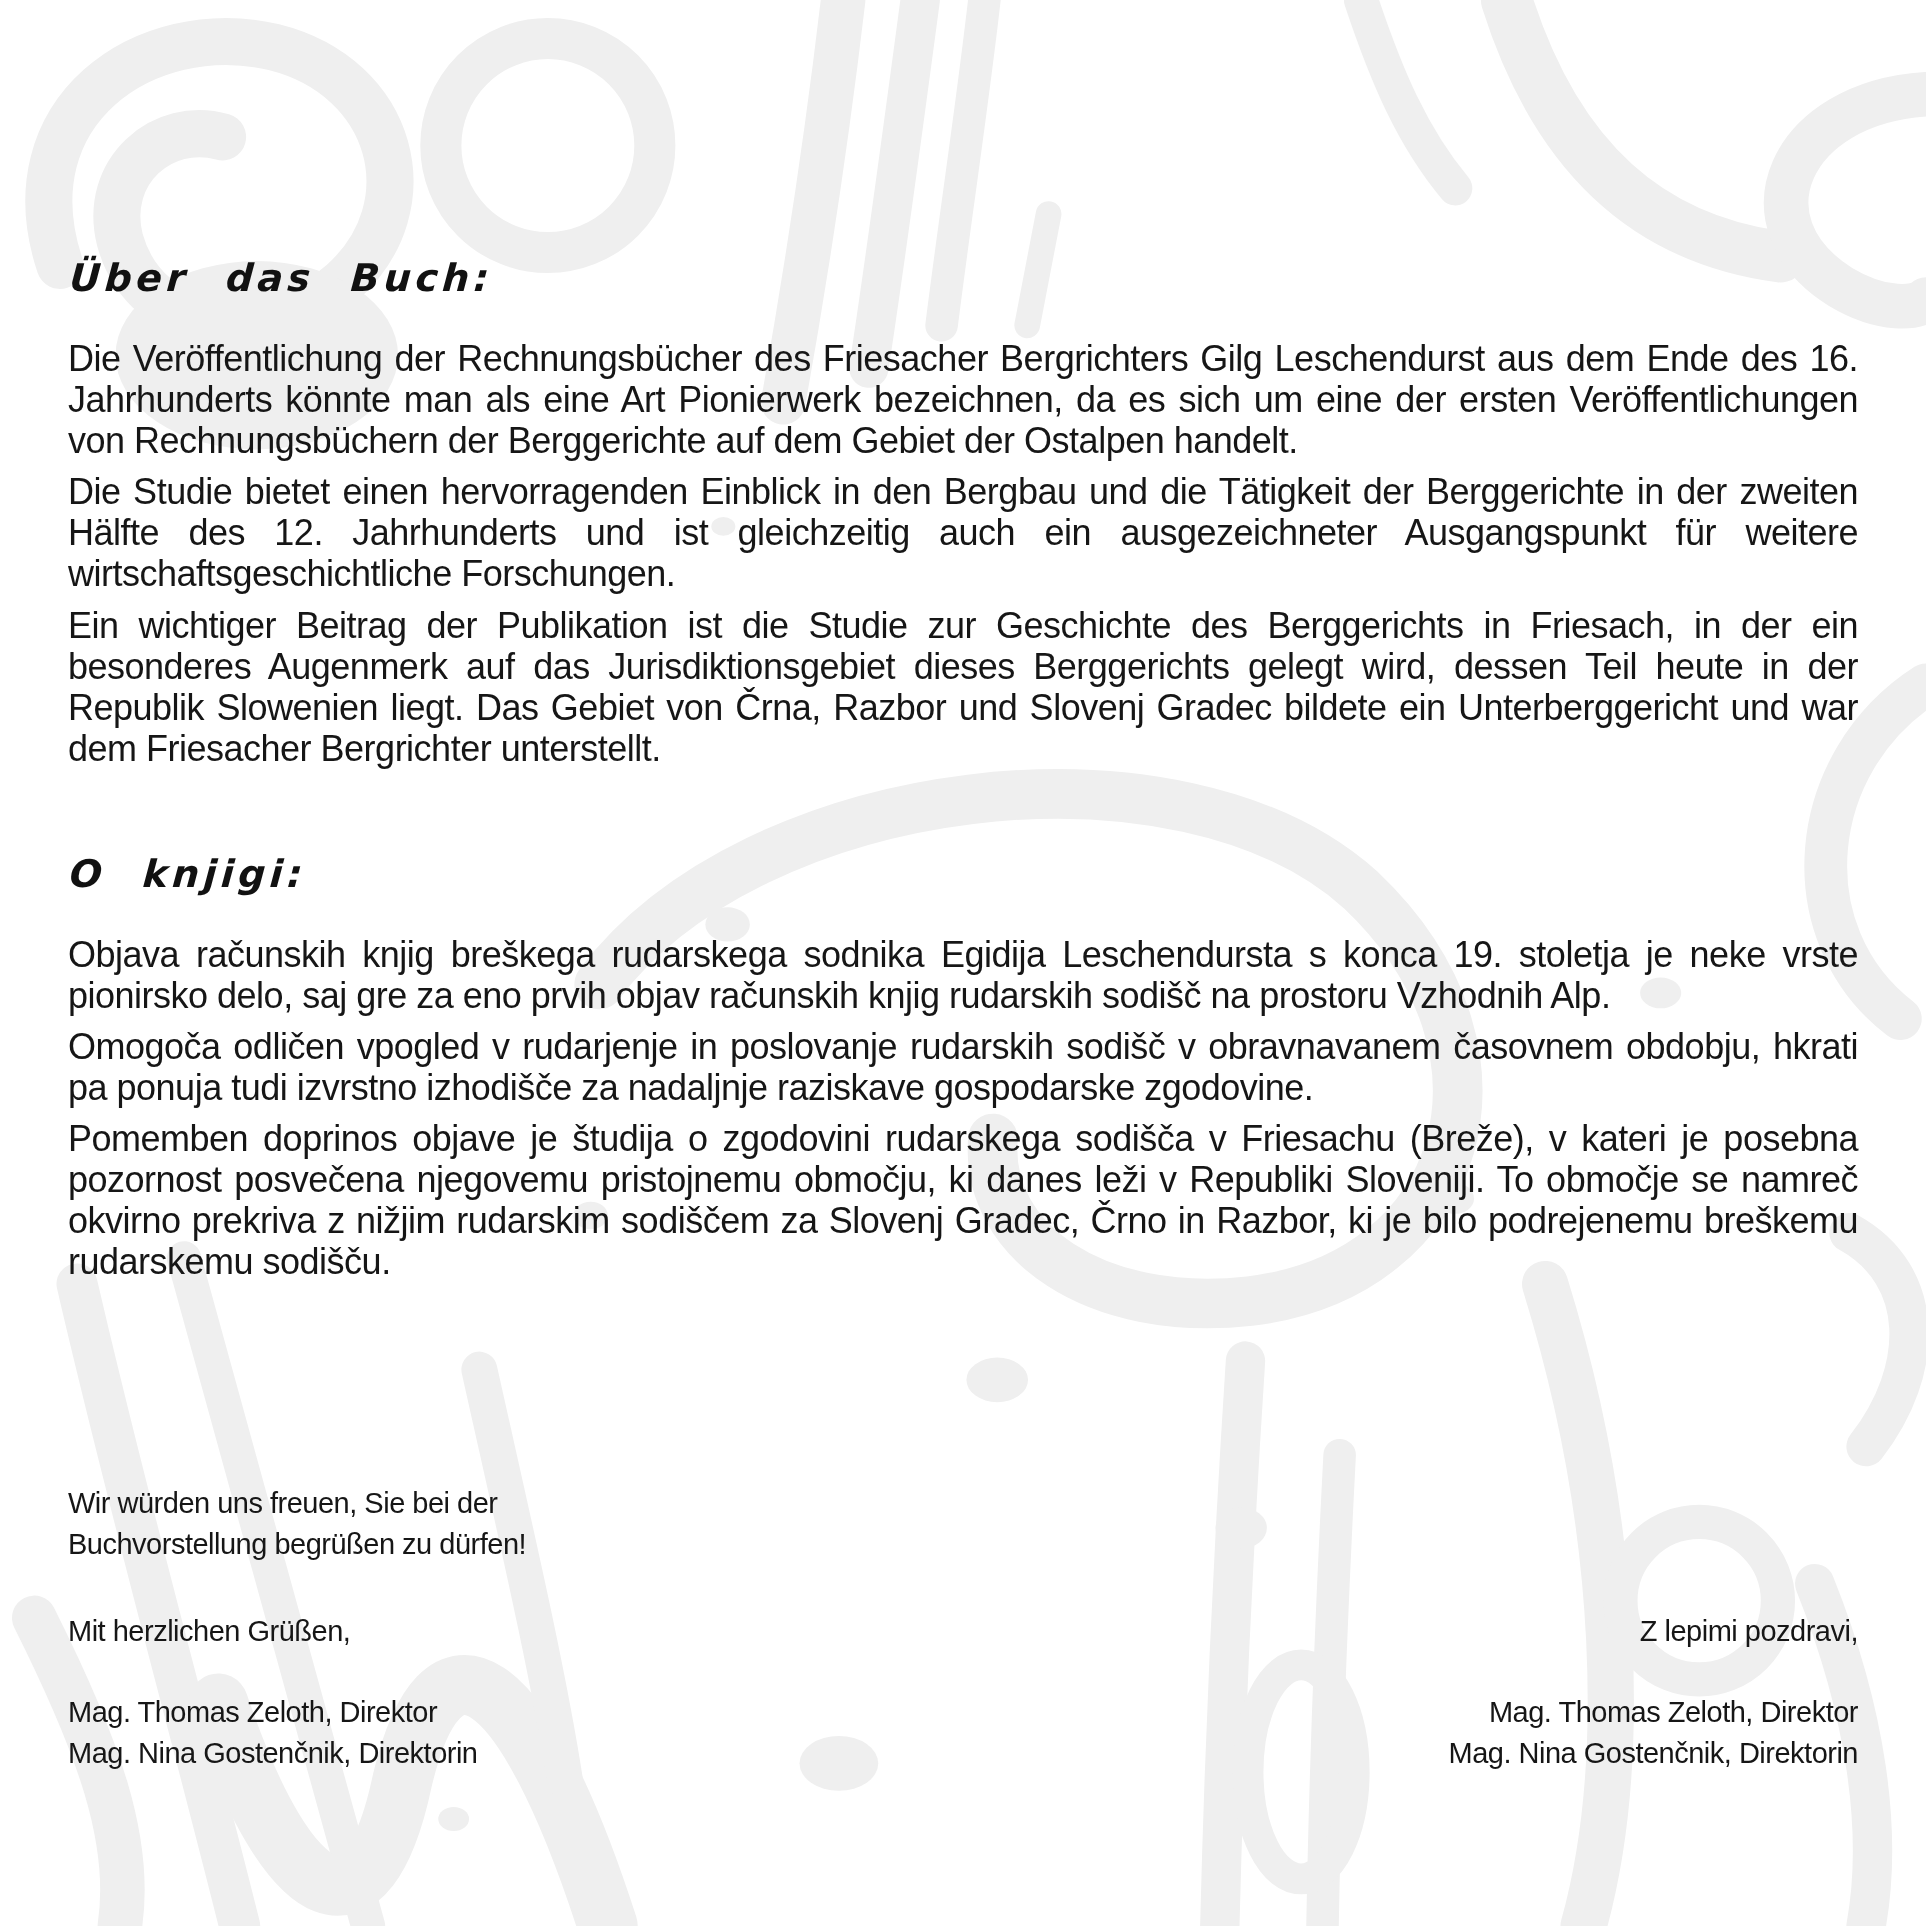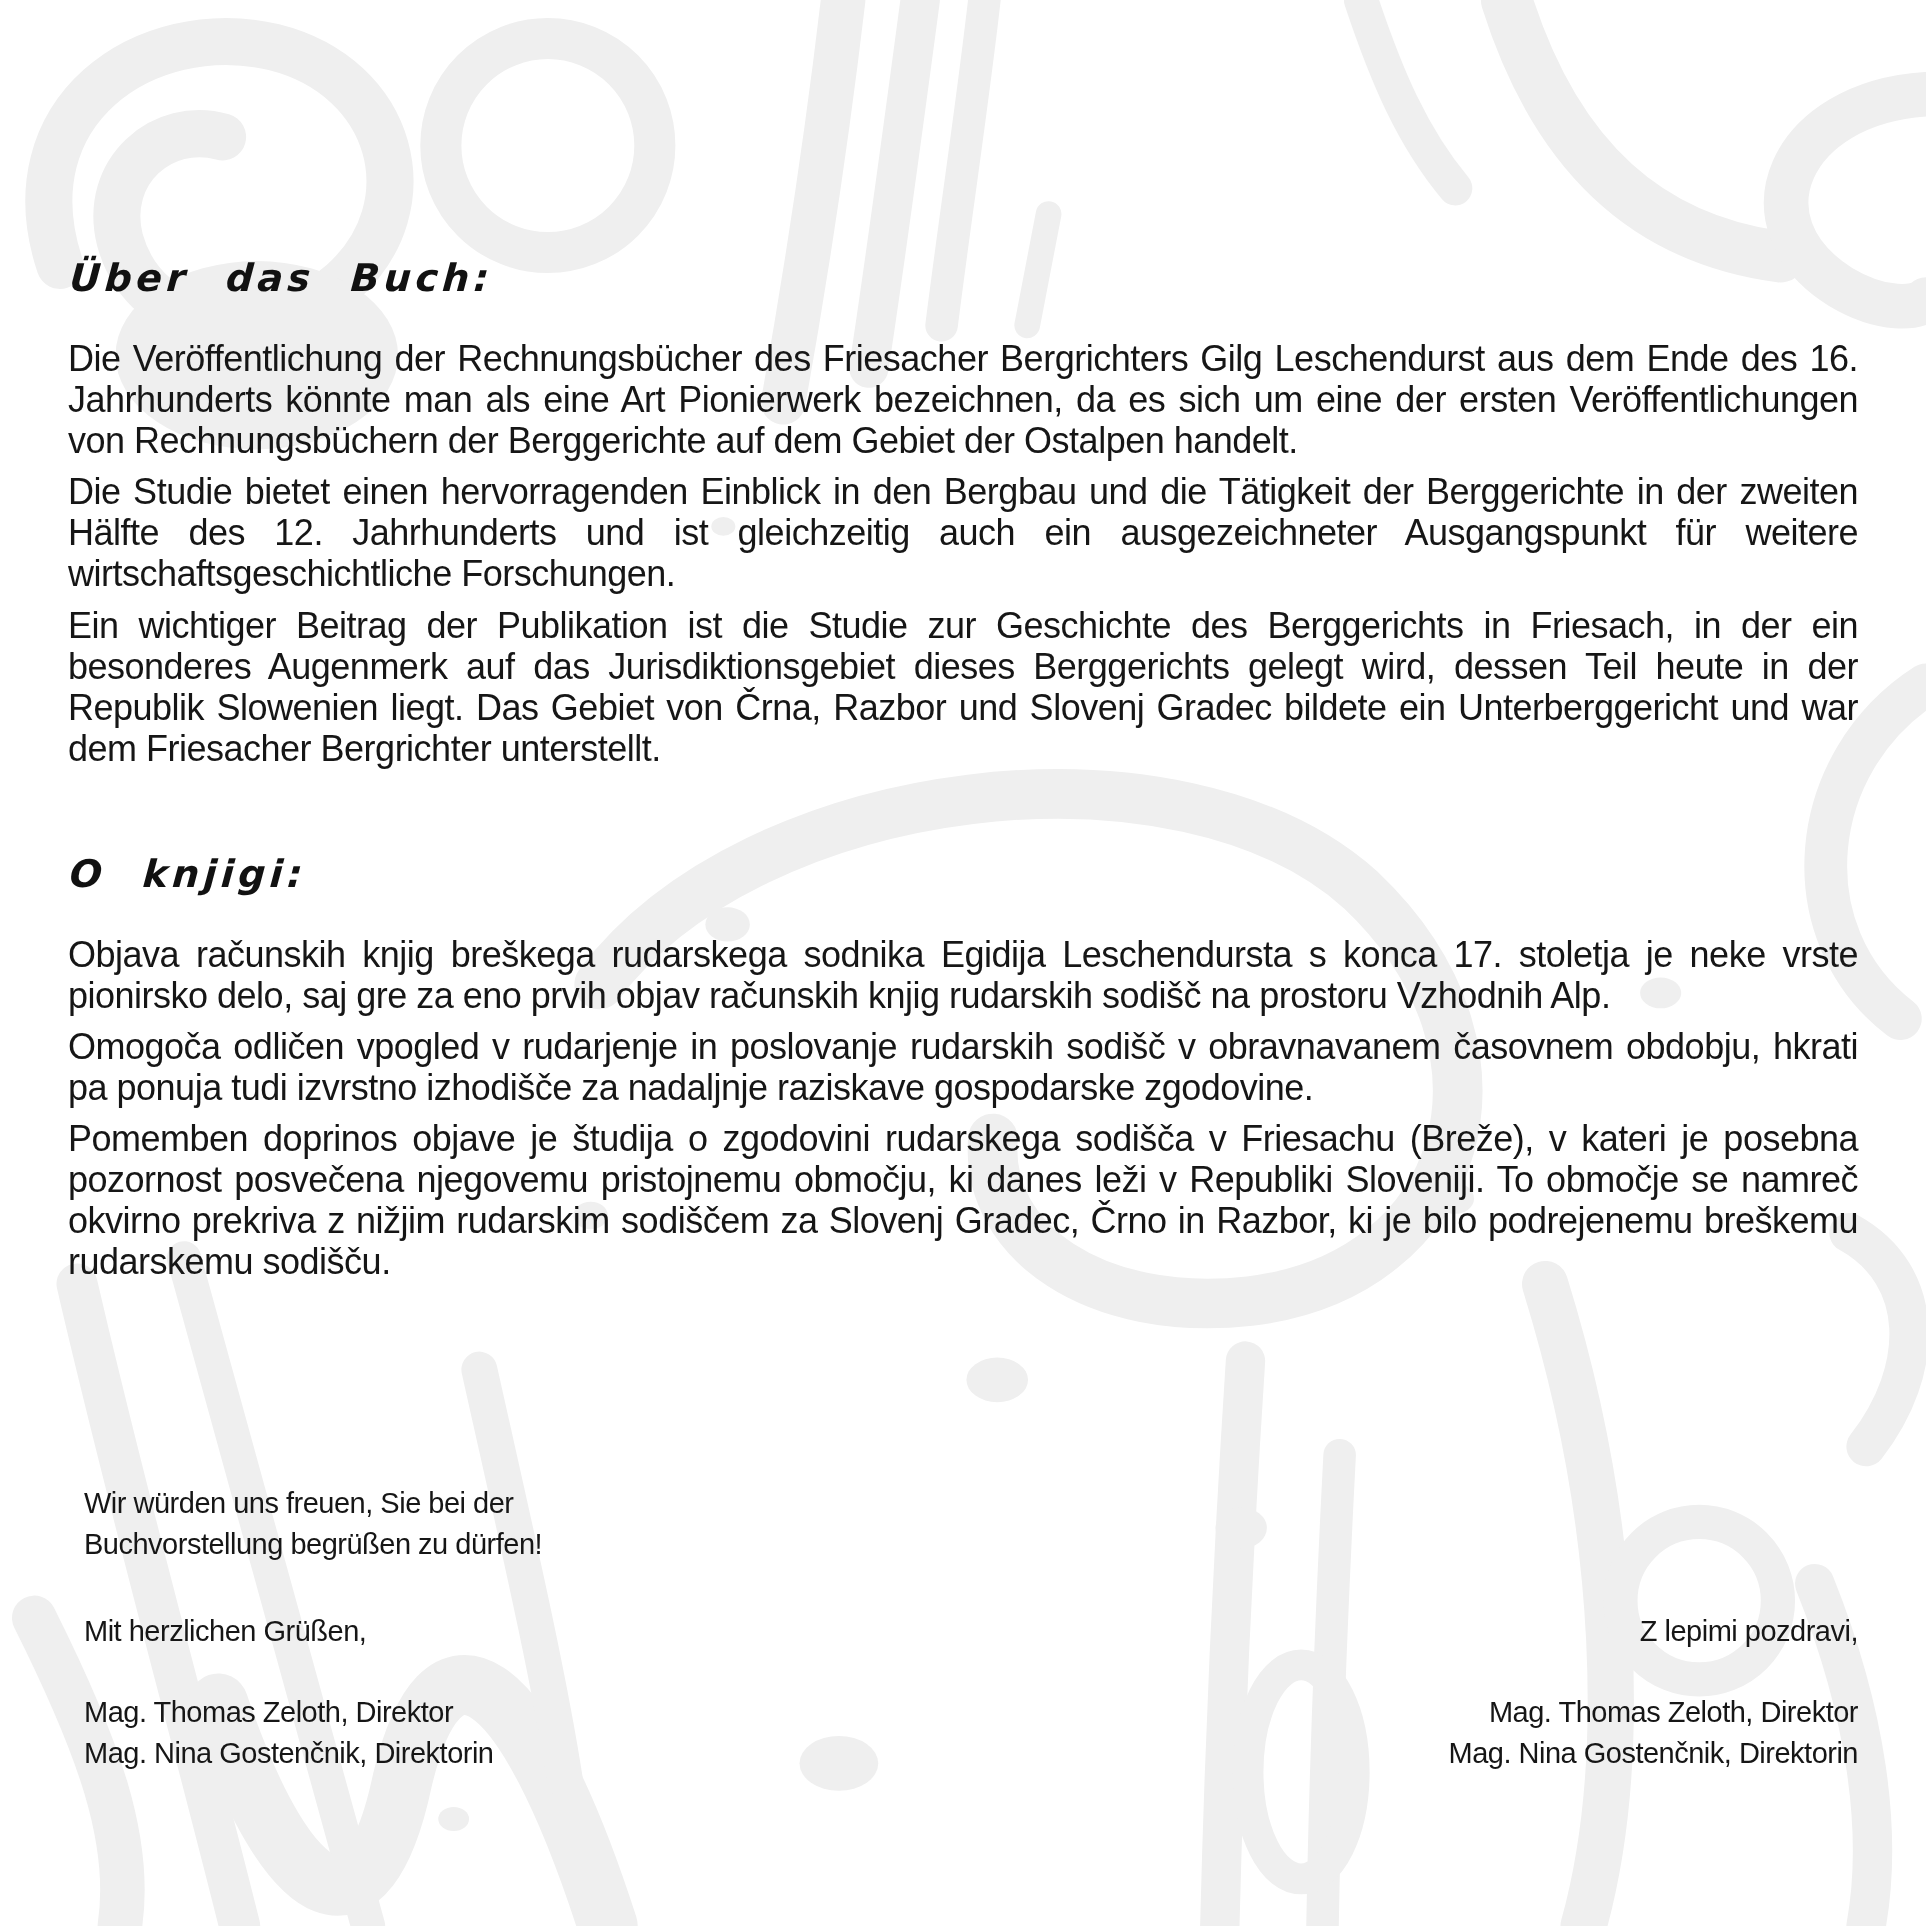--- a/index.html
+++ b/index.html
@@ -51,21 +51,20 @@
     justify-content: space-between;
     align-items: flex-start;
   }
   .closing-invite { margin-top: 201px; }
   .closing-greet  { margin-top: 46px; }
   .closing-sign   { margin-top: 40px; gap: 18px; }
   .closing-row .cell {
     font-size: 29px;
     line-height: 41px;
     letter-spacing: -0.5px;
-    margin-left: 16px;
   }
   .cell.left  { text-align: left; }
   .cell.right { text-align: right; }
   .invite-left  { max-width: 599px; text-align: justify; }
   .invite-right { max-width: 437px; }
   .sig-line { display: block; }
 </style>
 </head>
 <body>
 
@@ -125,21 +124,21 @@
   <div class="content">
 
     <h1 class="script-heading">Über das Buch:</h1>
 
     <p class="body">Die Veröffentlichung der Rechnungsbücher des Friesacher Bergrichters Gilg Leschendurst aus dem Ende des 16. Jahrhunderts könnte man als eine Art Pionierwerk bezeichnen, da es sich um eine der ersten Veröffentlichungen von Rechnungsbüchern der Berggerichte auf dem Gebiet der Ostalpen handelt.</p>
     <p class="body">Die Studie bietet einen hervorragenden Einblick in den Bergbau und die Tätigkeit der Berggerichte in der zweiten Hälfte des 12. Jahrhunderts und ist gleichzeitig auch ein ausgezeichneter Ausgangspunkt für weitere wirtschaftsgeschichtliche Forschungen.</p>
     <p class="body">Ein wichtiger Beitrag der Publikation ist die Studie zur Geschichte des Berggerichts in Friesach, in der ein besonderes Augenmerk auf das Jurisdiktionsgebiet dieses Berggerichts gelegt wird, dessen Teil heute in der Republik Slowenien liegt. Das Gebiet von Črna, Razbor und Slovenj Gradec bildete ein Unterberggericht und war dem Friesacher Bergrichter unterstellt.</p>
 
     <h1 class="script-heading heading-sl">O knjigi:</h1>
 
-    <p class="body">Objava računskih knjig breškega rudarskega sodnika Egidija Leschendursta s konca 17. stoletja je neke vrste pionirsko delo, saj gre za eno prvih objav računskih knjig rudarskih sodišč na prostoru Vzhodnih Alp.</p>
+    <p class="body">Objava računskih knjig breškega rudarskega sodnika Egidija Leschendursta s konca 19. stoletja je neke vrste pionirsko delo, saj gre za eno prvih objav računskih knjig rudarskih sodišč na prostoru Vzhodnih Alp.</p>
     <p class="body">Omogoča odličen vpogled v rudarjenje in poslovanje rudarskih sodišč v obravnavanem časovnem obdobju, hkrati pa ponuja tudi izvrstno izhodišče za nadaljnje raziskave gospodarske zgodovine.</p>
     <p class="body">Pomemben doprinos objave je študija o zgodovini rudarskega sodišča v Friesachu (Breže), v kateri je posebna pozornost posvečena njegovemu pristojnemu območju, ki danes leži v Republiki Sloveniji. To območje se namreč okvirno prekriva z nižjim rudarskim sodiščem za Slovenj Gradec, Črno in Razbor, ki je bilo podrejenemu breškemu rudarskemu sodišču.</p>
 
     <div class="closing-row closing-invite">
       <div class="cell left invite-left">Wir würden uns freuen, Sie bei der Buchvorstellung begrüßen zu dürfen!</div>
     </div>
 
     <div class="closing-row closing-greet">
       <div class="cell left">Mit herzlichen Grüßen,</div>
       <div class="cell right">Z lepimi pozdravi,</div>

